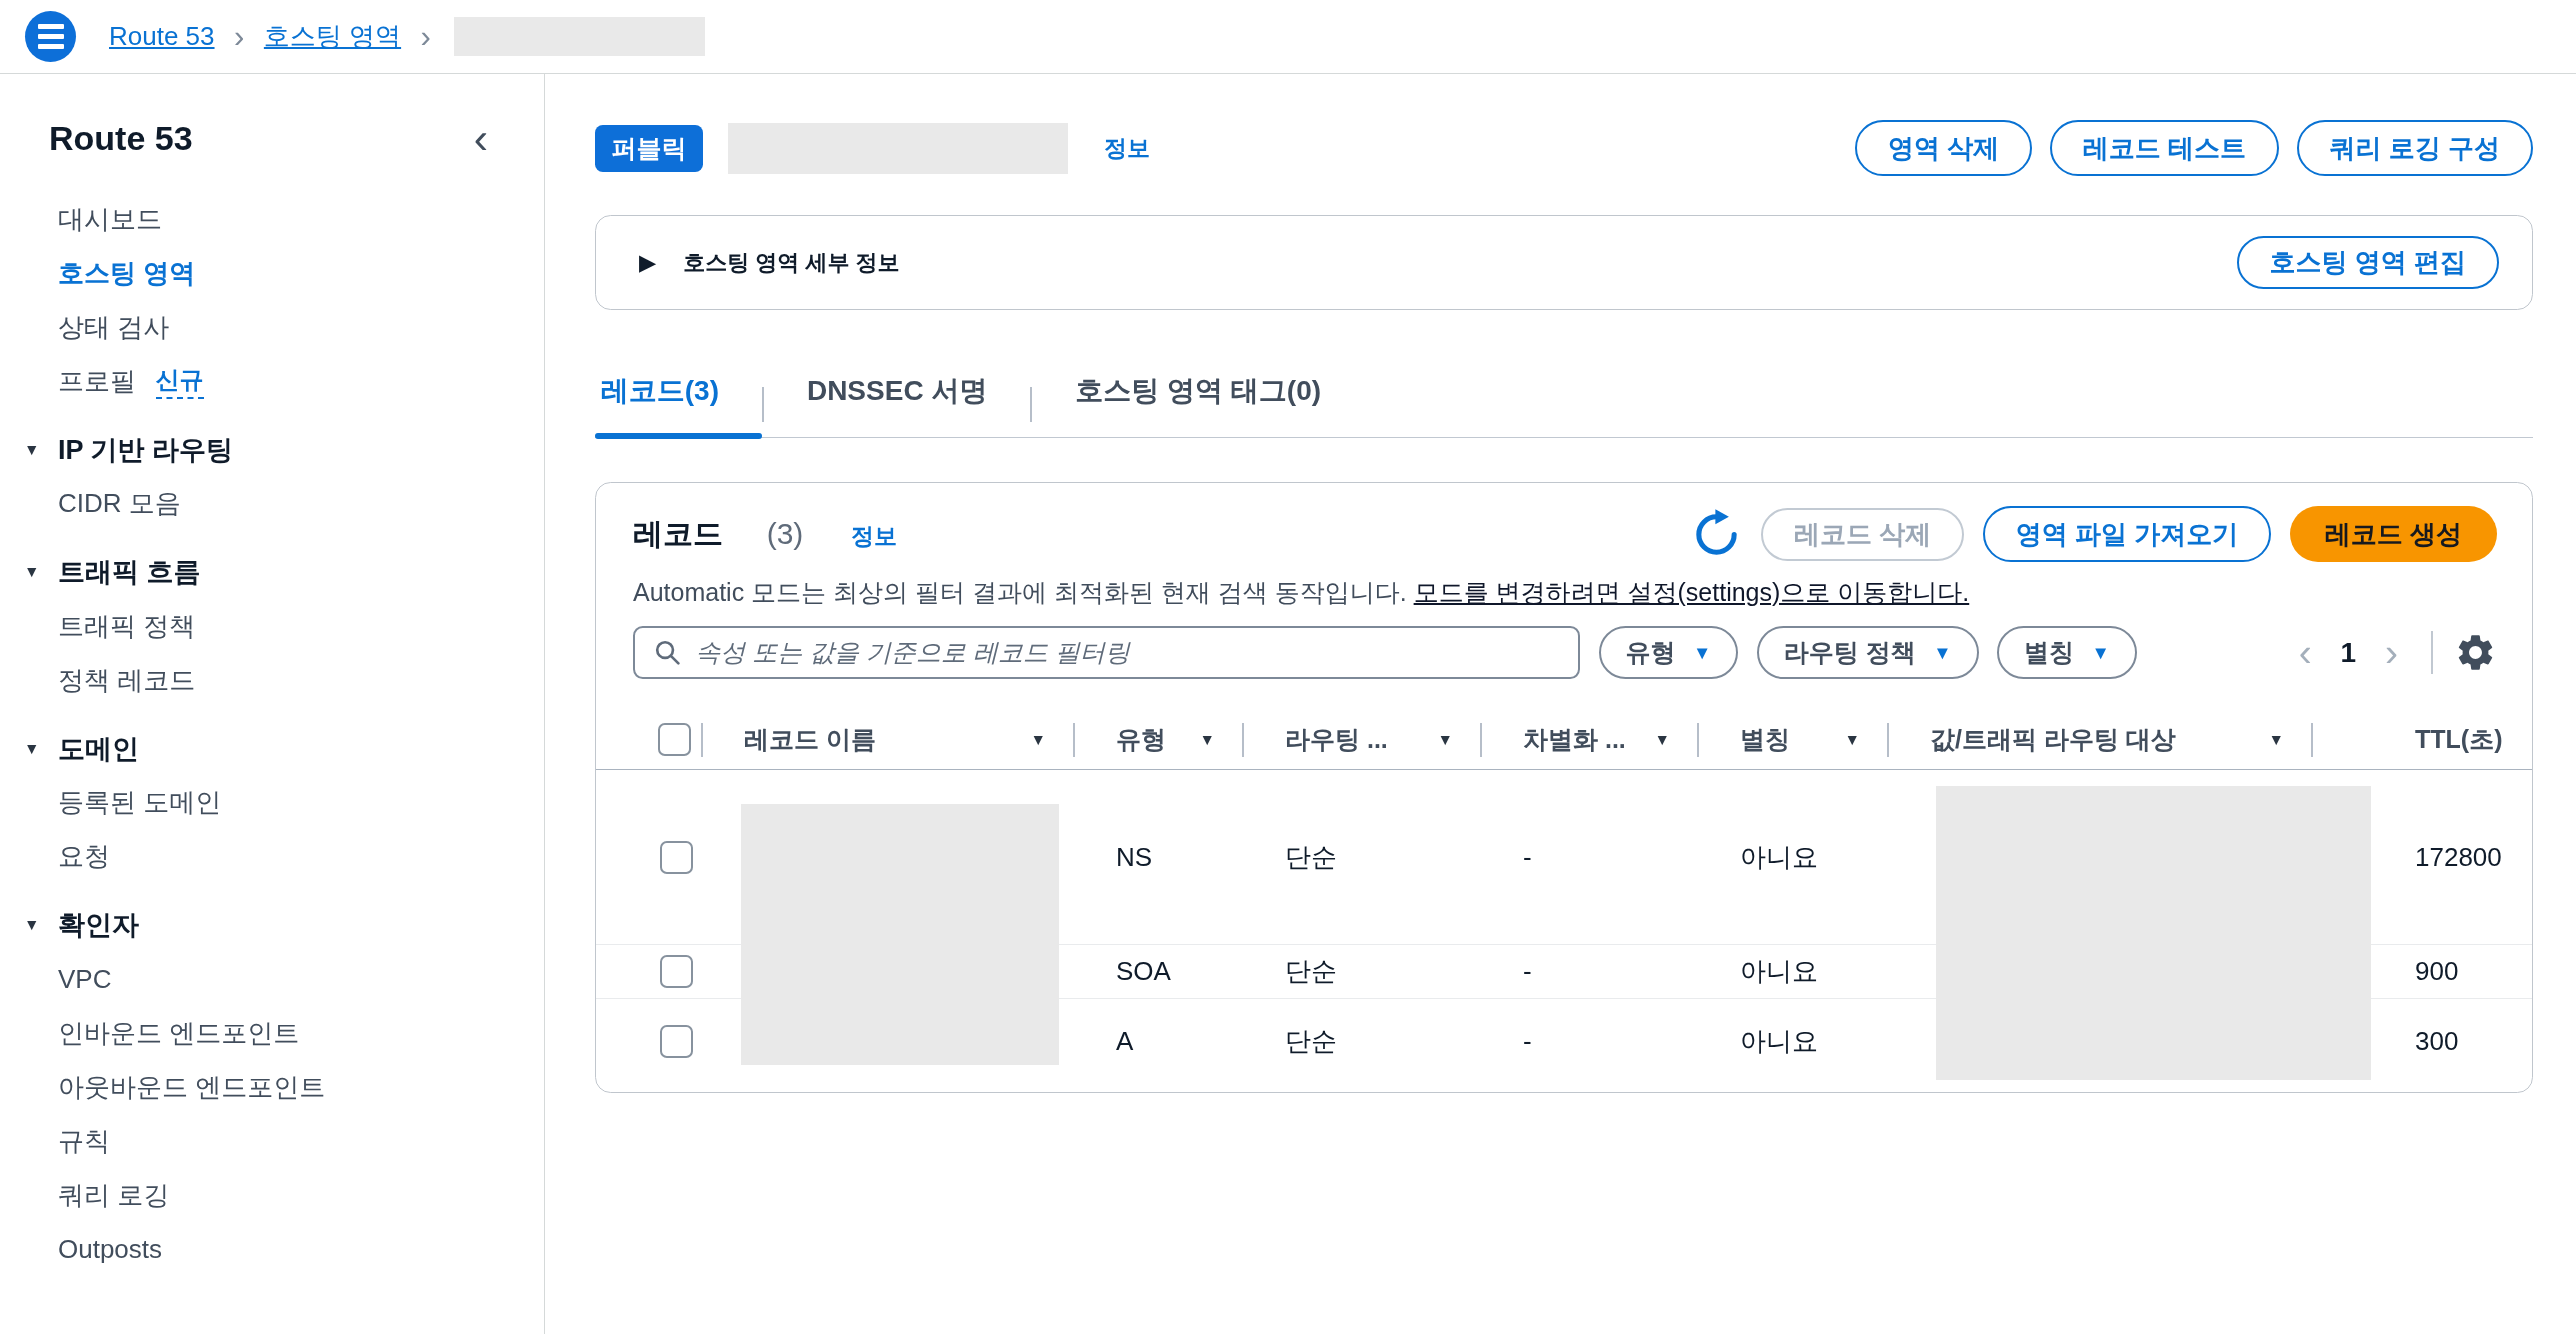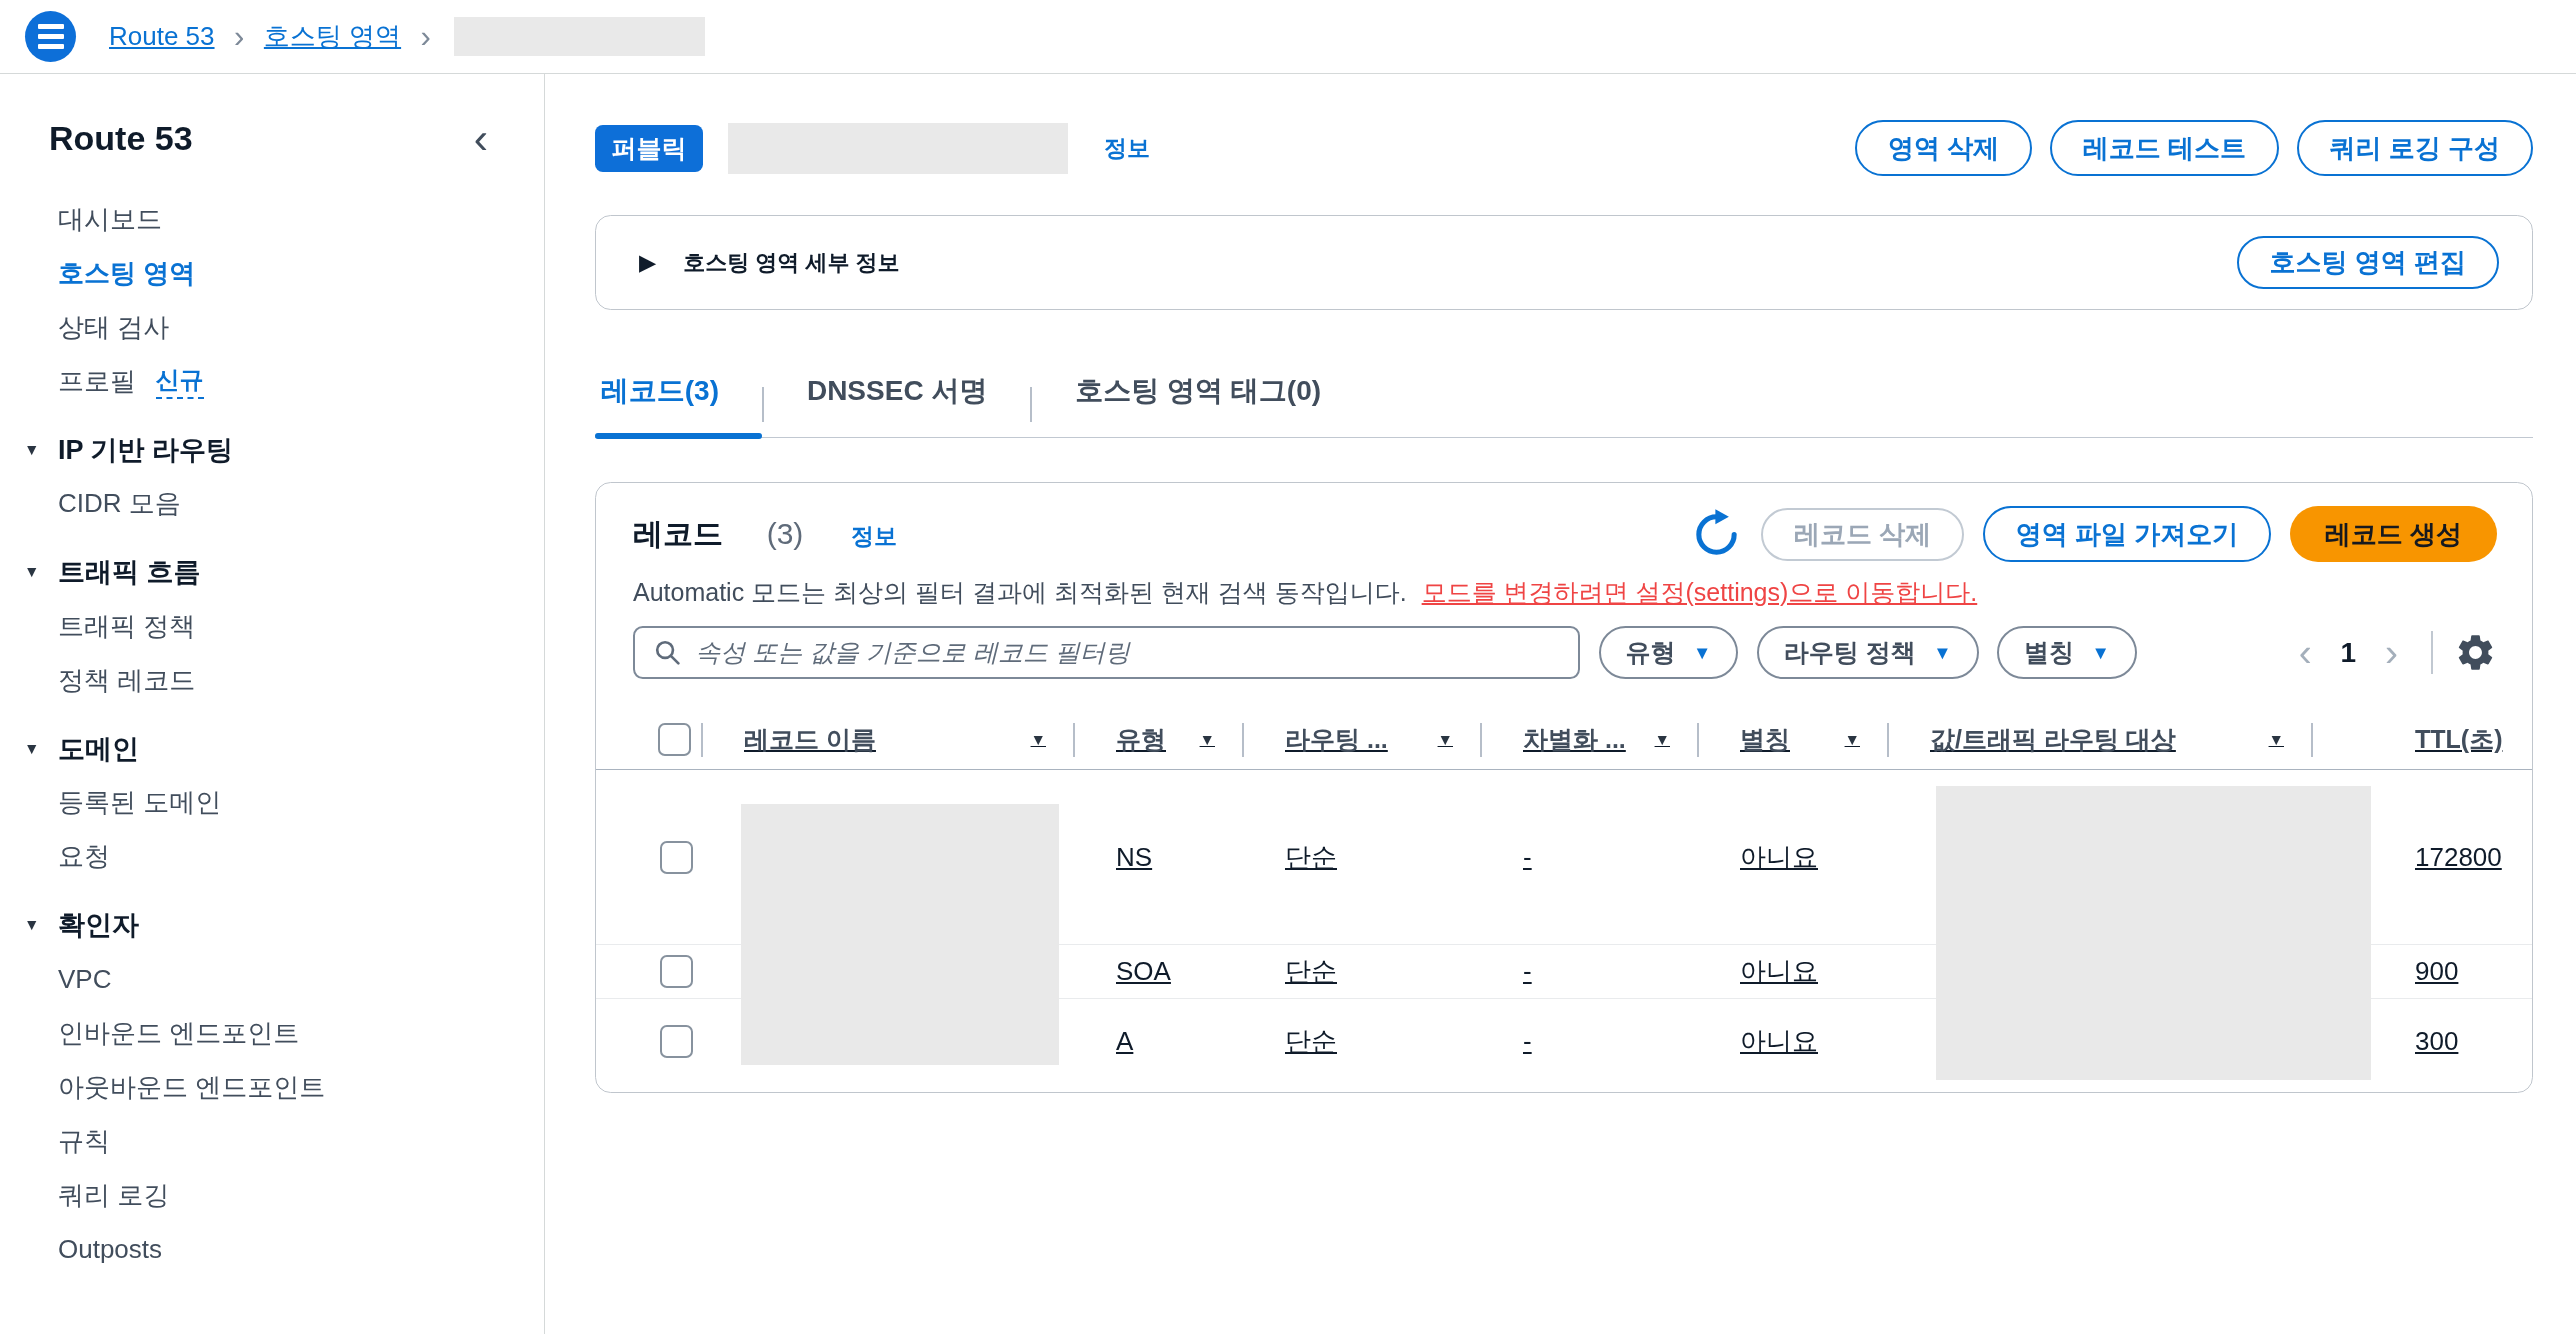--- a/index.html
+++ b/index.html
@@ -69,40 +69,40 @@
   .records-card { margin-top:44px; height:611px; border:1.9px solid #c0c6cd; border-radius:15.6px;
                   background:#fff; position:relative; overflow:hidden; }
   .rec-head { display:flex; align-items:center; padding:23px 35px 0 37px;gap:32px; }
   .rec-title { font-size:30px; font-weight:700; }
   .rec-count { font-size:30px; color:#5f6b7a; margin-left:11.7px; }
   .rec-head .info-link { margin-left:15.6px; position:relative; top:2.9px; }
   .rec-actions { margin-left:auto; display:flex; align-items:center; gap:18.5px; }
   .refresh-btn { width:53px; height:53px; display:flex; align-items:center; justify-content:center; cursor:pointer; flex:none; }
 
   .mode-line { padding:13.6px 37px 0; font-size:25px; color:#414d5c; }
-  .mode-line a { color:#ef4444; text-decoration:underline; cursor:pointer;margin-left:8px; }
+  .mode-line a { color:#0f172a; text-decoration:underline; cursor:pointer; }
 
   .filter-row { display:flex; align-items:center; padding:0 35px 0 37px; margin-top:17.5px; height:53px; }
   .search-box { display:flex; align-items:center; width:947px; height:53px; border:2.9px solid #7d8998;
                 border-radius:9.7px; padding:0 17.5px; gap:11.7px; flex:none; }
   .search-box input { border:none; outline:none; flex:1; font-size:25px; font-style:italic;
                       color:#414d5c; font-family:inherit; background:transparent; }
   .search-box input::placeholder { color:#5f6b7a; font-style:italic; opacity:1; }
   .filter-pill { display:flex; align-items:center; gap:17.5px; height:53px; border:2.9px solid #7d8998;
                  border-radius:27px; padding:0 25px; font-size:25px; font-weight:600; color:#414d5c;
                  margin-left:18.5px; cursor:pointer; white-space:nowrap; }
   .dd-caret { color:#0972d3; font-size:18.5px; }
   .pager { margin-left:auto; display:flex; align-items:center; }
   .pg-btn { font-size:39px; color:#a4afbb; line-height:1; padding:0 5.8px; cursor:pointer; }
   .pg-num { font-size:28px; font-weight:700; color:#0f1b2a; margin:0 23px; }
   .pager-sep { width:1.9px; height:43px; background:#c1c8d1; margin:0 21.4px 0 27px; }
   .gear-btn { display:flex; align-items:center; cursor:pointer; }
 
   .rec-table { margin-top:31px; }
-  .thead, .trow { display:grid; grid-template-columns:107px 372px 169px 238px 217px 190px 424px 1fr; align-items:center;text-decoration:underline; }
+  .thead, .trow { display:grid; grid-template-columns:107px 372px 169px 238px 217px 190px 424px 1fr; align-items:center; }
   .thead { height:60px; border-bottom:1.9px solid #a9b3bf; }
   .th { position:relative; height:100%; display:flex; align-items:center; font-size:25px; font-weight:700;
         color:#414d5c; padding-left:41px; cursor:pointer; white-space:nowrap; }
   .th .sort { margin-left:auto; margin-right:29px; font-size:15.6px; color:#2a3542; }
   .th::after { content:""; position:absolute; right:0; top:12.6px; bottom:12.6px; width:1.9px; background:#b6bec9; }
   .th.no-div::after { display:none; }
   .th-check { padding-left:62px; cursor:default; }
   .th-ttl { padding-left:102px; cursor:pointer; }
   .checkbox { width:33px; height:33px; border:2.9px solid #87929e; border-radius:6.8px; background:#fff; cursor:pointer; flex:none; }
   .tbody { position:relative; }

